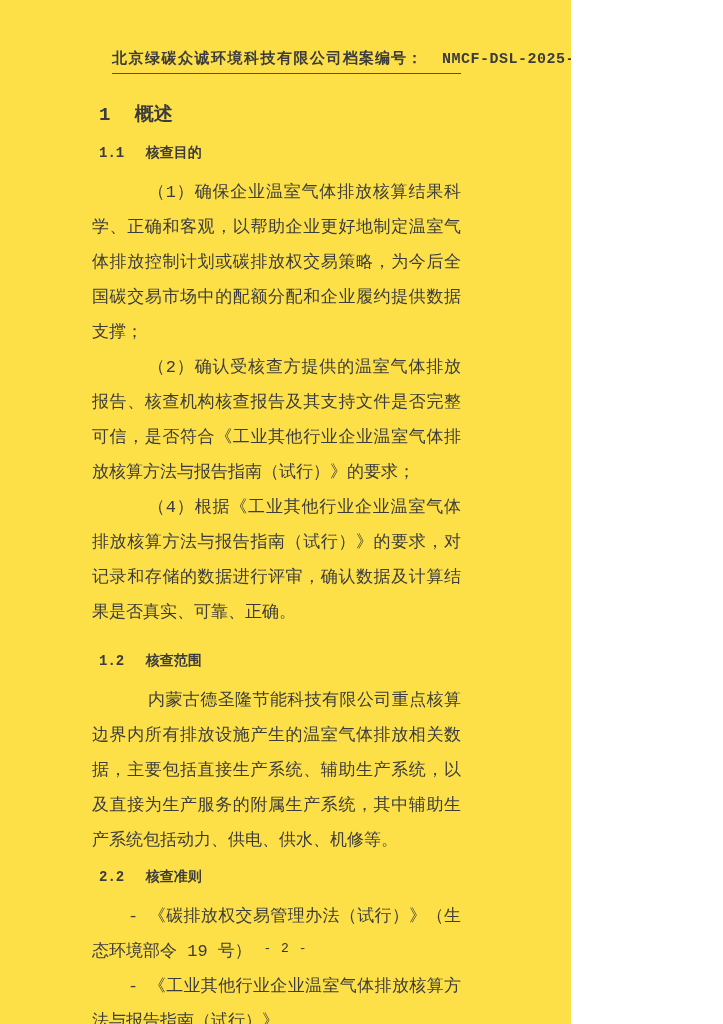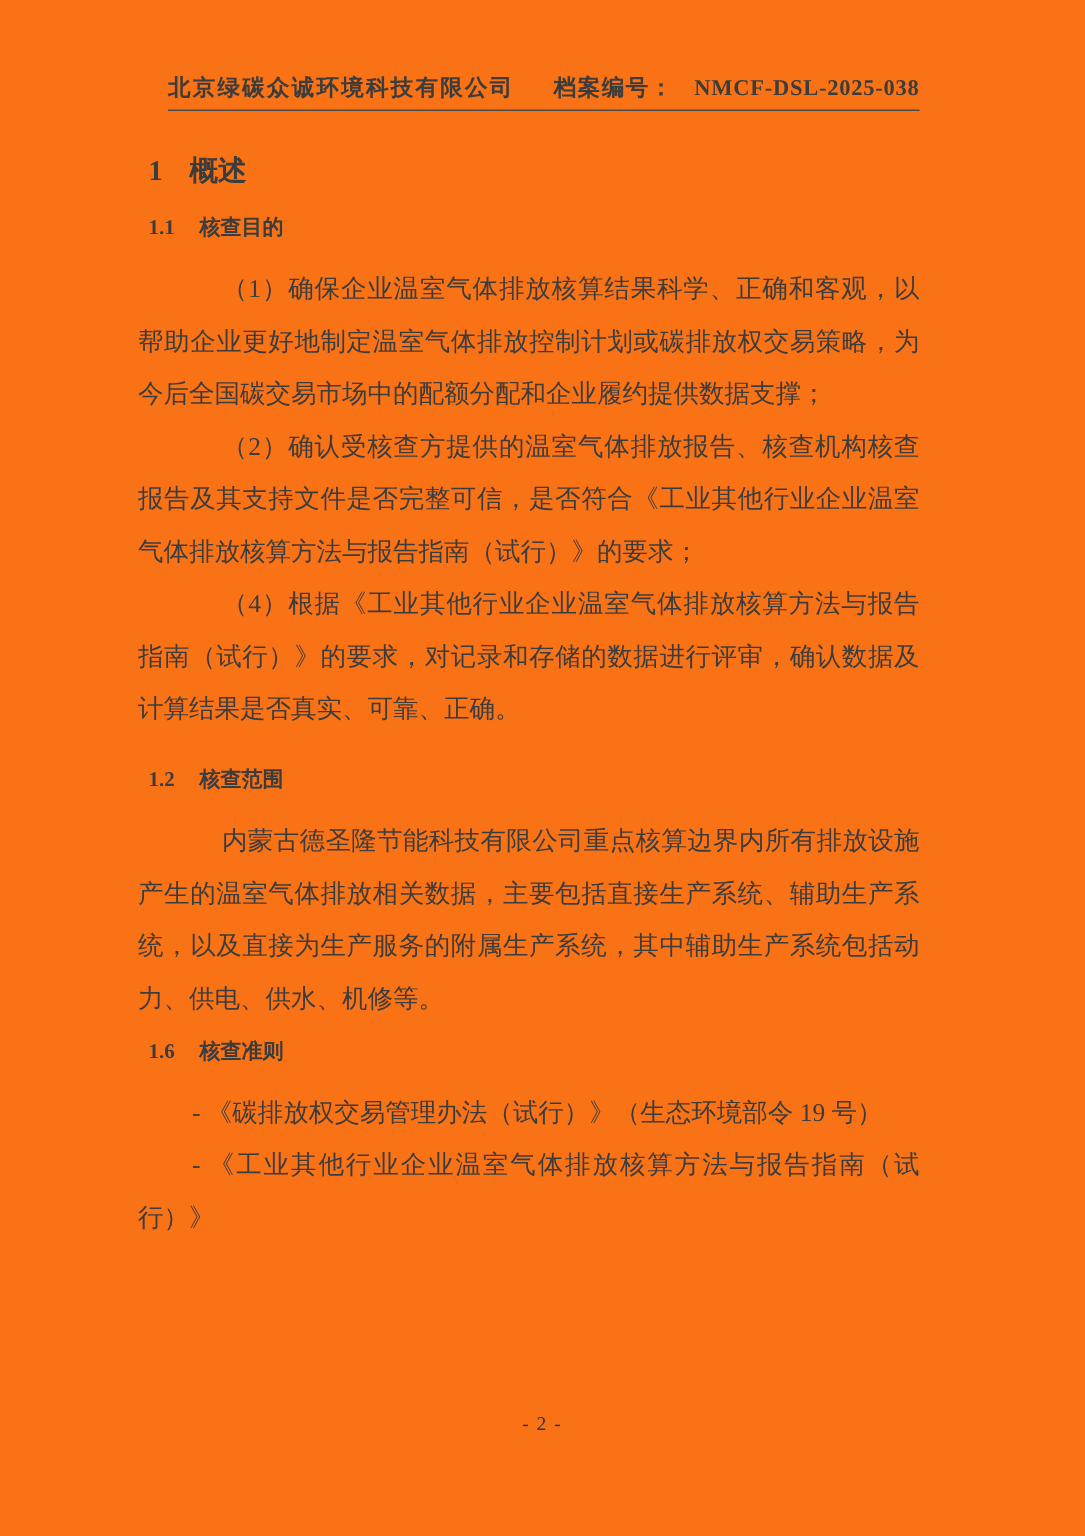--- a/index.html
+++ b/index.html
@@ -2,26 +2,26 @@
 <html><head>
 <meta charset="utf-8">
 <style>
   html, body {
     margin: 0;
     padding: 0;
     background: #ffffff;
   }
   .page {
     position: relative;
-    width: 723px;
+    width: 571px;
     height: 1024px;
-    background: #f97316;
+    background: #fde047;
     overflow: hidden;
     color: #3c3c3c;
-    font-family: Liberation Serif, serif;
+    font-family: Liberation Mono, monospace;
   }
   
   .header {
     position: absolute;
     top: 49px;
     left: 112px;
     right: 110px;
   }
   .header-row {
     display: flex;
@@ -126,21 +126,21 @@
     <p class="h2 scope-h">
       <span class="num">1.2</span>
       <span class="txt">核查范围</span>
     </p>
 
     <div class="paras">
       <p class="body-p">内蒙古德圣隆节能科技有限公司重点核算边界内所有排放设施产生的温室气体排放相关数据，主要包括直接生产系统、辅助生产系统，以及直接为生产服务的附属生产系统，其中辅助生产系统包括动力、供电、供水、机修等。</p>
     </div>
 
     <p class="h2 criteria-h">
-      <span class="num">1.6</span>
+      <span class="num">2.2</span>
       <span class="txt">核查准则</span>
     </p>
 
     <div class="paras">
       <p class="item-p">- 《碳排放权交易管理办法（试行）》（生态环境部令 19 号）</p>
       <p class="item-p">- 《工业其他行业企业温室气体排放核算方法与报告指南（试行）》</p>
     </div>
 
   </div>
 

